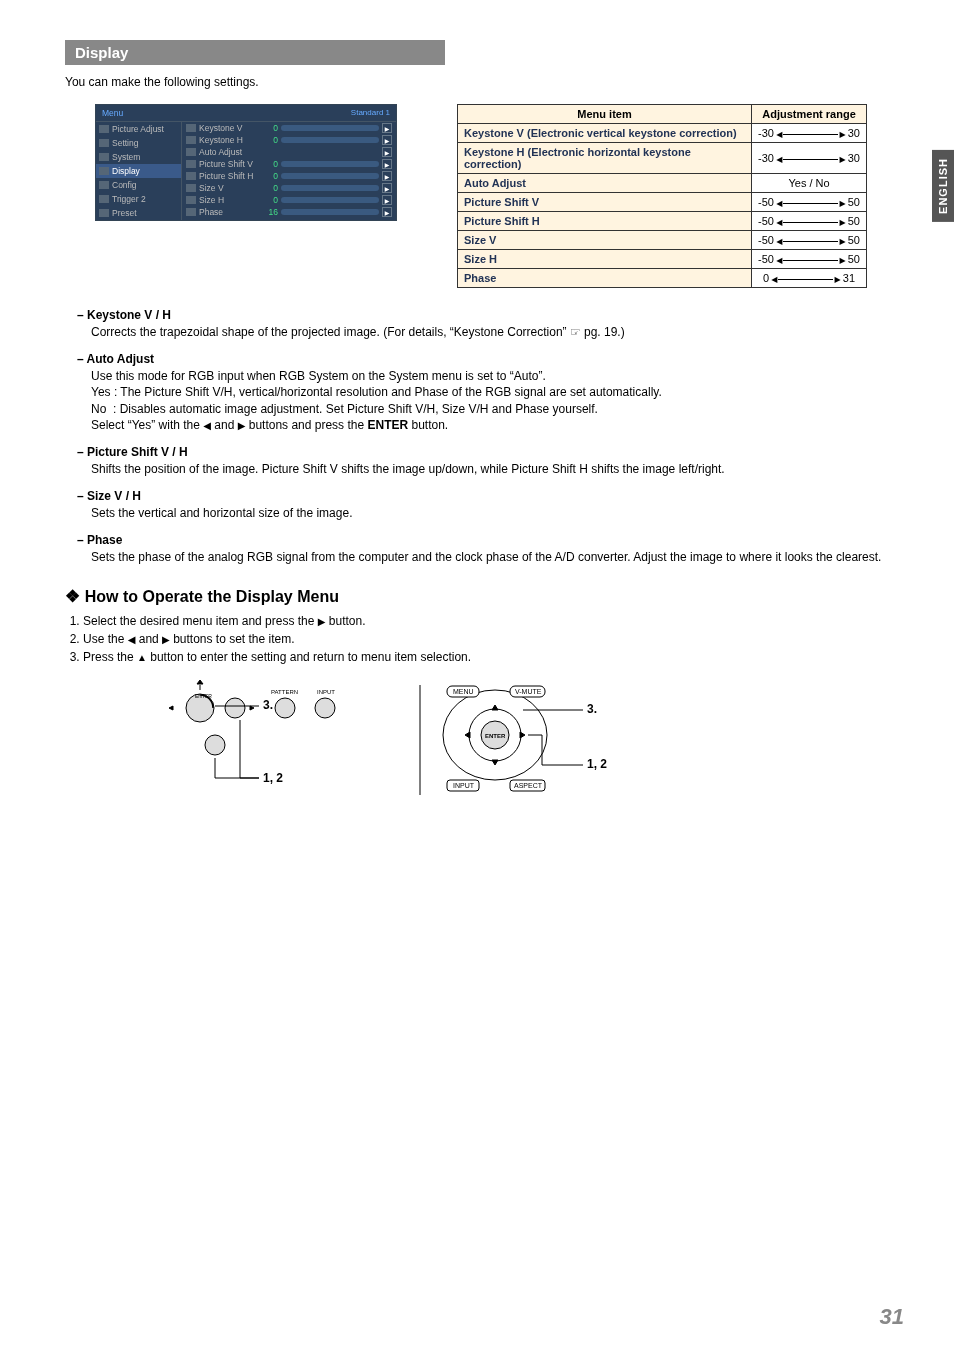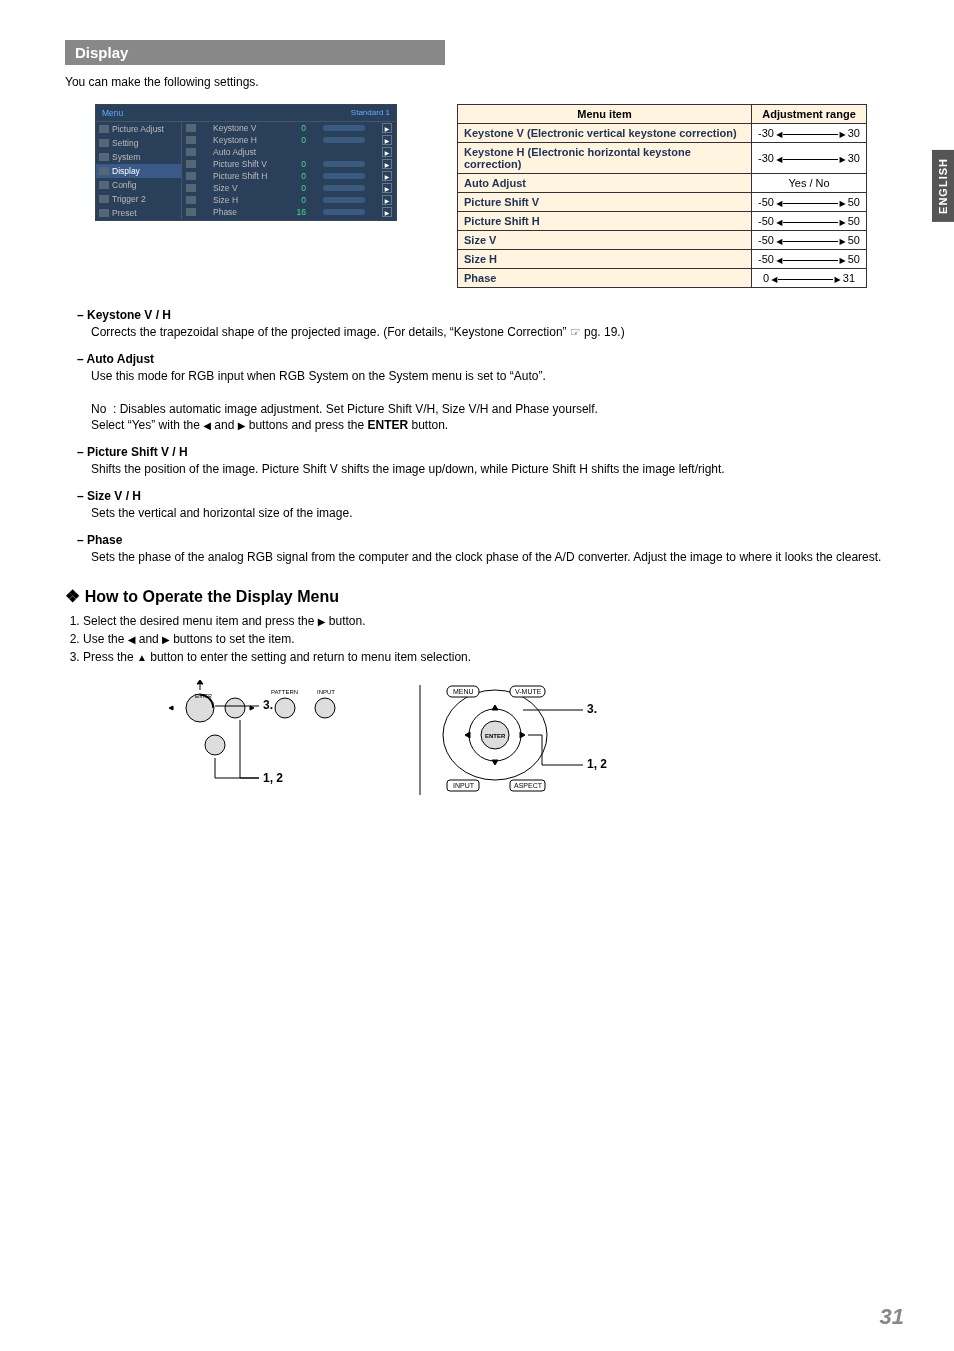--- a/index.html
+++ b/index.html
@@ -85,21 +85,21 @@
   .osd-icon {
     width: 10px; height: 8px;
     background: #567;
     display: inline-block;
   }
   .osd-right { flex: 1; }
   .osd-row {
     display: flex;
     align-items: center;
     padding: 1px 4px;
-    gap: 17px;
+    gap: 3px;
   }
   .osd-row-label { width: 62px; }
   .osd-row-val { width: 14px; color: #4d8; text-align: right;}
   .osd-bar {
     flex: 1;
     height: 6px;
     background: #3a5a80;
     border-radius: 3px;
     position: relative;
   }
@@ -343,21 +343,21 @@
 
   <div class="desc-block">
     <div class="desc-title">– Keystone V / H</div>
     <div class="desc-body">Corrects the trapezoidal shape of the projected image. (For details, “Keystone Correction” ☞ pg. 19.)</div>
   </div>
 
   <div class="desc-block">
     <div class="desc-title">– Auto Adjust</div>
     <div class="desc-body">
       <span>Use this mode for RGB input when RGB System on the System menu is set to “Auto”.</span><br>
-      <br>
+      <span>Yes : The Picture Shift V/H, vertical/horizontal resolution and Phase of the RGB signal are set automatically.</span><br>
       <span style="white-space:pre;">No  : Disables automatic image adjustment. Set Picture Shift V/H, Size V/H and Phase yourself.</span><br>
       <span> Select “Yes” with the </span><span class="arrow">◀</span><span> and </span><span class="arrow">▶</span><span> buttons and press the </span><span class="bold">ENTER</span><span> button.</span>
     </div>
   </div>
 
   <div class="desc-block">
     <div class="desc-title">– Picture Shift V / H</div>
     <div class="desc-body">Shifts the position of the image. Picture Shift V shifts the image up/down, while Picture Shift H shifts the image left/right.</div>
   </div>
 

